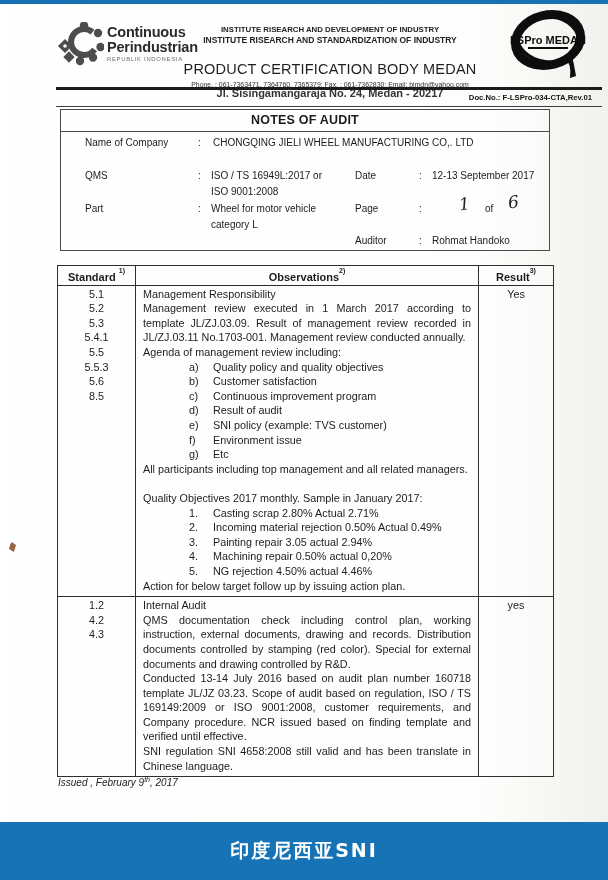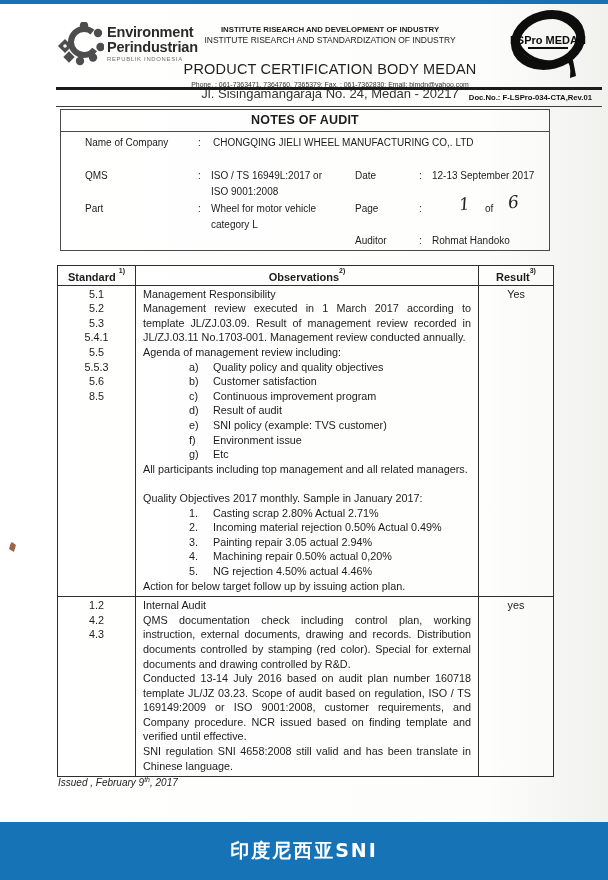--- a/index.html
+++ b/index.html
@@ -9,24 +9,24 @@
     font-family:"Liberation Sans",sans-serif;color:#1c1c1c;
   }
   .top-strip{position:absolute;left:0;top:0;width:608px;height:4px;}
   
   .gear-logo{position:absolute;left:56px;top:22px;}
   .ministry-text{position:absolute;left:107px;top:25px;}
   .ministry-text .mline{font-weight:bold;font-size:14.5px;line-height:15px;letter-spacing:-.2px;color:#2b2b2b;}
   .ministry-text .msub{font-size:5.9px;letter-spacing:.7px;color:#6d6d6d;margin-top:1px;}
   .hdr-center{position:absolute;left:158px;top:25px;width:344px;text-align:center;}
   .inst1{font-weight:bold;font-size:7.8px;line-height:10px;color:#222;}
-  .inst2{font-weight:normal;font-size:8.5px;line-height:11px;color:#222;}
+  .inst2{font-weight:bold;font-size:8.5px;line-height:11px;color:#222;}
   .body-name{font-size:14.5px;line-height:18px;color:#1f1f1f;letter-spacing:.2px;margin-top:14px;}
   .phone-line{font-size:6.9px;line-height:9px;color:#333;margin-top:2px;}
-  .addr-line{font-size:13px;line-height:9px;color:#333;}
+  .addr-line{font-size:11px;line-height:9px;color:#333;font-weight:bold;}
   .q-logo{position:absolute;left:502px;top:6px;}
   .thick-rule{position:absolute;left:56px;top:87px;width:546px;height:3px;background:#1b1b1b;}
   .doc-no{position:absolute;left:0;right:16px;top:93px;text-align:right;font-weight:bold;font-size:7.7px;color:#111;}
   .thin-rule{position:absolute;left:56px;top:106px;width:546px;height:1px;background:#3d3d3d;}
   
   .notes-box{position:absolute;left:60px;top:109px;width:488px;height:140px;border:1px solid #4a4a4a;background:rgba(255,255,255,.4);}
   .notes-title{height:21px;line-height:21px;text-align:center;font-weight:bold;font-size:12.5px;border-bottom:1px solid #4a4a4a;letter-spacing:.2px;}
   .fld{position:absolute;font-size:10px;white-space:nowrap;}
   .hand{font-family:"DejaVu Serif",serif;font-style:italic;font-size:17px;display:inline-block;transform:rotate(-7deg);color:#222;}
   
@@ -64,21 +64,21 @@
       <circle cx="42" cy="11" r="4.2" fill="#4d4d4d"></circle>
       <circle cx="44.5" cy="25" r="4.2" fill="#4d4d4d"></circle>
       <circle cx="37" cy="35.5" r="4.2" fill="#4d4d4d"></circle>
       <circle cx="24" cy="39" r="4.2" fill="#4d4d4d"></circle>
       <rect x="4" y="19" width="10" height="10" fill="#4d4d4d" transform="rotate(45 9 24)"></rect>
       <circle cx="9" cy="24" r="1.8" fill="#fbfbfb"></circle>
       <rect x="9" y="31" width="8" height="8" fill="#4d4d4d" transform="rotate(45 13 35)"></rect>
     </svg>
   </div>
   <div class="ministry-text">
-    <div class="mline">Environment</div>
+    <div class="mline">Continuous</div>
     <div class="mline">Perindustrian</div>
     <div class="msub">REPUBLIK INDONESIA</div>
   </div>
   <div class="hdr-center">
     <div class="inst1">INSTITUTE RISEARCH AND DEVELOPMENT OF INDUSTRY</div>
     <div class="inst2">INSTITUTE RISEARCH AND STANDARDIZATION OF INDUSTRY</div>
     <div class="body-name">PRODUCT CERTIFICATION BODY MEDAN</div>
     <div class="phone-line">Phone. : 061-7363471, 7364760, 7365379; Fax. : 061-7362830; Email: bimdn@yahoo.com</div>
     <div class="addr-line">Jl. Sisingamangaraja No. 24, Medan - 20217</div>
   </div>

